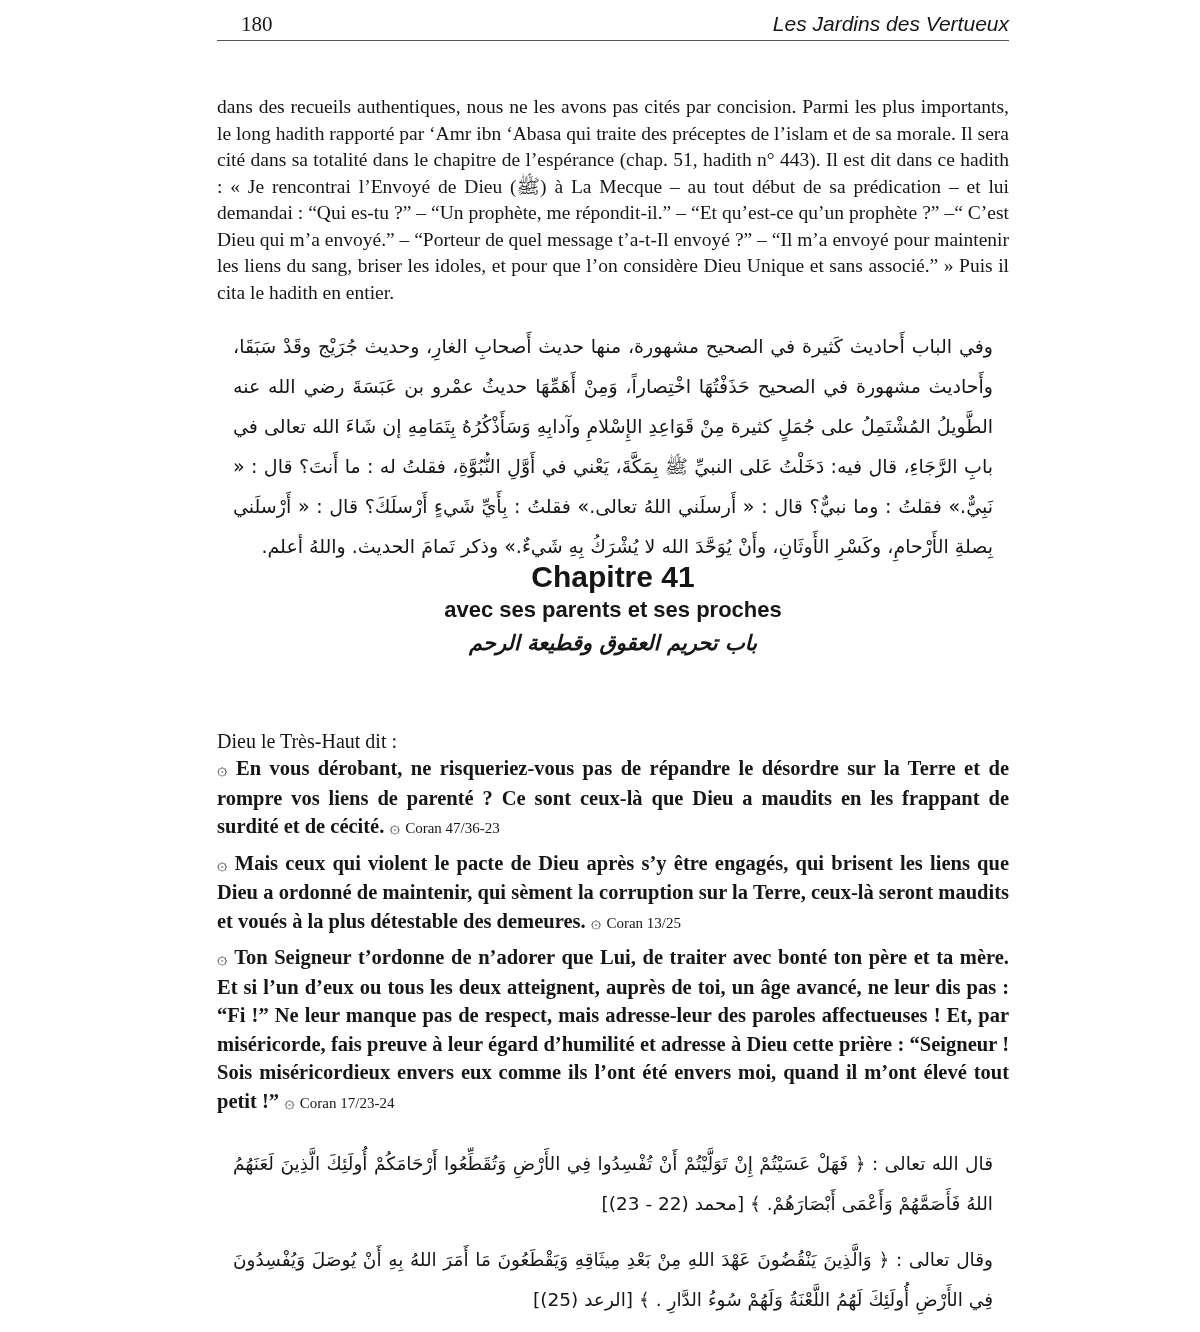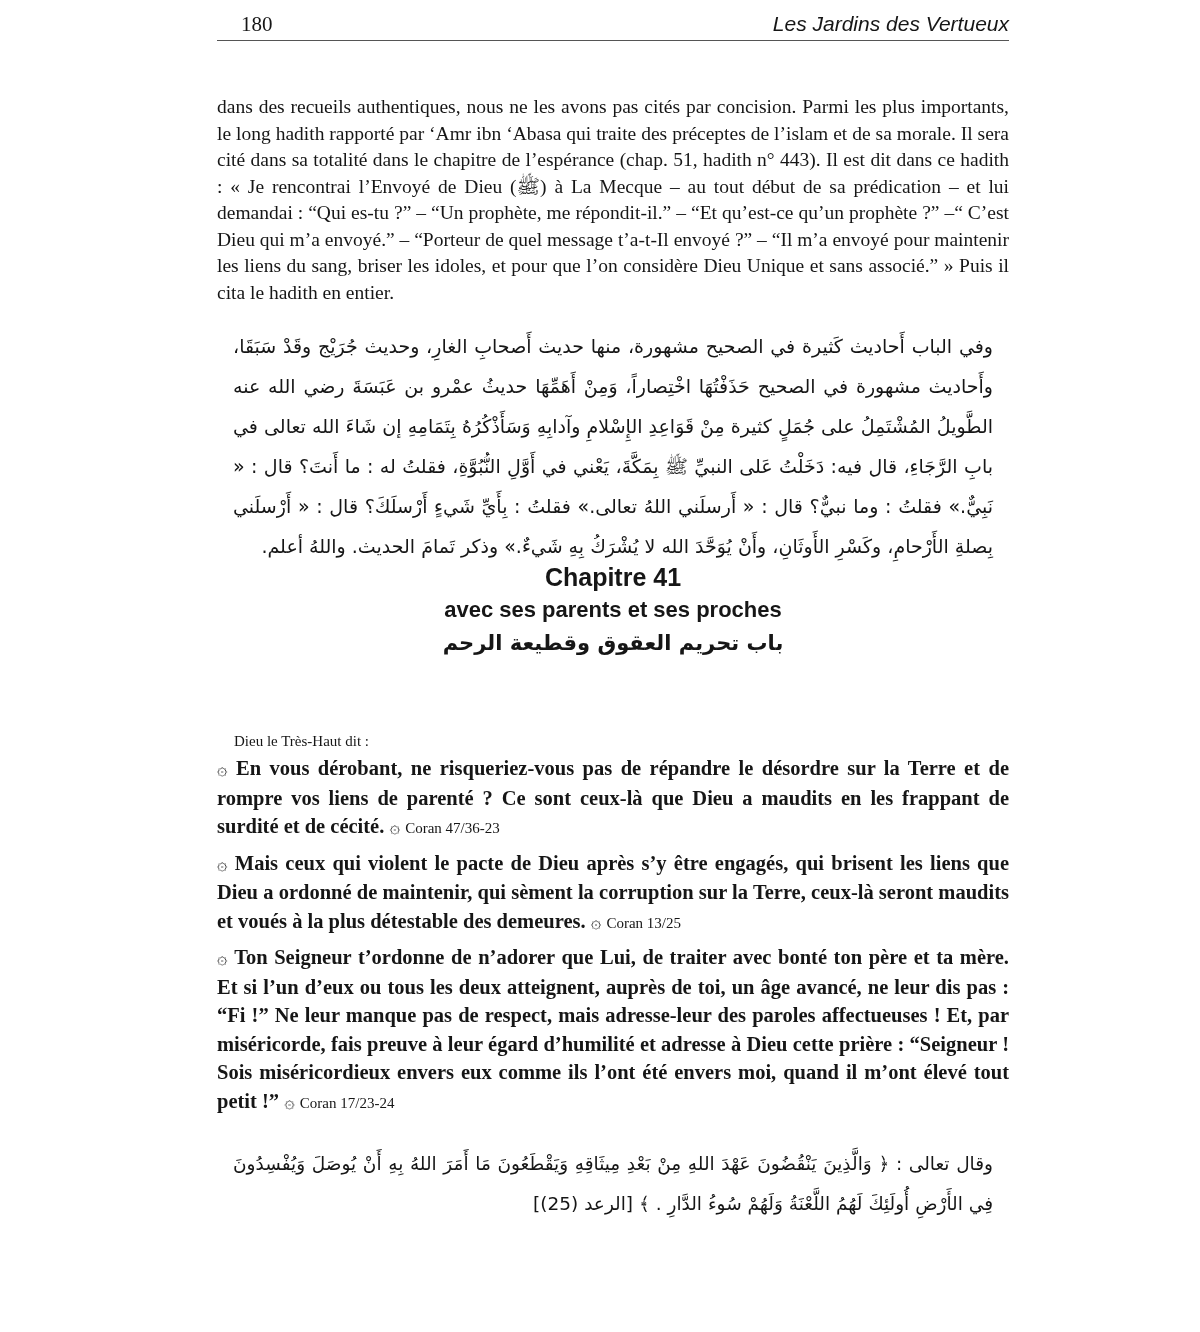--- a/index.html
+++ b/index.html
@@ -6,25 +6,25 @@
   body { width: 1200px; height: 1332px; position: relative; overflow: hidden; color: #161616; }
   .page { position: absolute; left: 217px; top: 0; width: 792px; }
   .header { position: absolute; left: 0; top: 10px; width: 792px; height: 30px; border-bottom: 1px solid #555; }
   .page-number { position: absolute; left: 0; top: 2px; font-family: "Liberation Serif", serif; font-size: 21px; margin-left: 24px; }
   .running-title { position: absolute; right: 0; top: 2px; font-family: Liberation Sans, sans-serif; font-size: 21px; font-style: italic; }
   .fr { font-family: "Liberation Serif", serif; font-size: 19.5px; line-height: 26.5px; text-align: justify; margin: 0; }
   .intro { position: absolute; left: 0; top: 94px; width: 792px; }
   .ar { font-family: "DejaVu Sans", sans-serif; direction: rtl; text-align: justify; font-size: 19px; line-height: 40px; margin: 16px; font-weight: normal; letter-spacing: -0.3px; }
   .arabic-block { position: absolute; left: 0; top: 310px; width: 792px; }
   .chapter { position: absolute; left: 0; top: 560px; width: 792px; text-align: center; font-family: "Liberation Sans", sans-serif; font-weight: bold; }
-  .chapter-number { font-size: 25px; line-height: 34px; }
+  .chapter-number { font-size: 30px; line-height: 34px; }
   .chapter-title { font-size: 22px; line-height: 32px; }
-  .chapter-arabic { font-family: "DejaVu Sans", sans-serif; direction: rtl; font-size: 21px; line-height: 34px; font-weight: bold; }
+  .chapter-arabic { font-family: "DejaVu Sans", sans-serif; direction: rtl; font-size: 21px; line-height: 34px; font-weight: bold; font-style: italic; }
   .verses { position: absolute; left: 0; top: 730px; width: 792px; }
-  .intro-line { font-family: "Liberation Serif", serif; font-size: 15px; line-height: 22px; margin: 0 0 2px 17px; }
+  .intro-line { font-family: "Liberation Serif", serif; font-size: 20px; line-height: 22px; margin: 0 0 2px 0; }
   .verse { font-family: "Liberation Serif", serif; font-size: 20.5px; line-height: 28.5px; text-align: justify; margin: 0 0 6px 0; font-weight: bold; }
   .verse .ref { font-weight: normal; font-size: 15px; }
   .orn { font-weight: normal; font-size: 18px; }
   .arabic-verses { position: absolute; left: 0; top: 1128px; width: 792px; }
   .arabic-verses .ar { font-size: 18.5px; line-height: 40px; margin-bottom: 4px; }
 </style>
 </head>
 <body>
 
 <div class="page">
@@ -67,16 +67,17 @@
 
     <p class="verse">
       <span class="orn">۞</span>
       <span>Ton Seigneur t’ordonne de n’adorer que Lui, de traiter avec bonté ton père et ta mère. Et si l’un d’eux ou tous les deux atteignent, auprès de toi, un âge avancé, ne leur dis pas : “Fi !” Ne leur manque pas de respect, mais adresse-leur des paroles affectueuses ! Et, par miséricorde, fais preuve à leur égard d’humilité et adresse à Dieu cette prière : “Seigneur ! Sois miséricordieux envers eux comme ils l’ont été envers moi, quand il m’ont élevé tout petit !”</span>
       <span class="orn">۞</span>
       <span class="ref">Coran 17/23-24</span>
     </p>
   </div>
 
   <div class="arabic-verses">
+    <p class="ar">قال الله تعالى : ﴿ فَهَلْ عَسَيْتُمْ إِنْ تَوَلَّيْتُمْ أَنْ تُفْسِدُوا فِي الأَرْضِ وَتُقَطِّعُوا أَرْحَامَكُمْ أُولَئِكَ الَّذِينَ لَعَنَهُمُ اللهُ فَأَصَمَّهُمْ وَأَعْمَى أَبْصَارَهُمْ. ﴾ [محمد (22 - 23)]</p>
     <p class="ar">وقال تعالى : ﴿ وَالَّذِينَ يَنْقُضُونَ عَهْدَ اللهِ مِنْ بَعْدِ مِيثَاقِهِ وَيَقْطَعُونَ مَا أَمَرَ اللهُ بِهِ أَنْ يُوصَلَ وَيُفْسِدُونَ فِي الأَرْضِ أُولَئِكَ لَهُمُ اللَّعْنَةُ وَلَهُمْ سُوءُ الدَّارِ . ﴾ [الرعد (25)]</p>
   </div>
 
 </div>
 
 </body></html>

